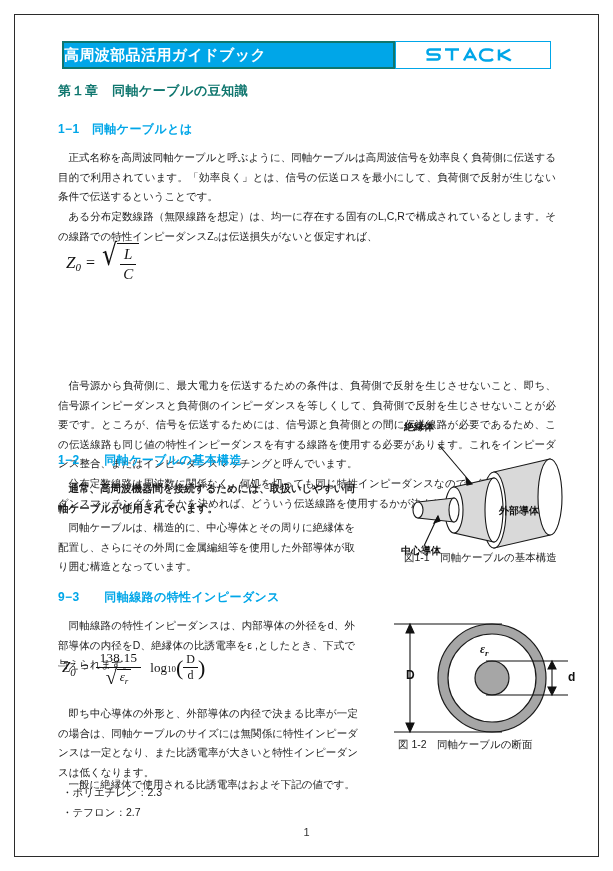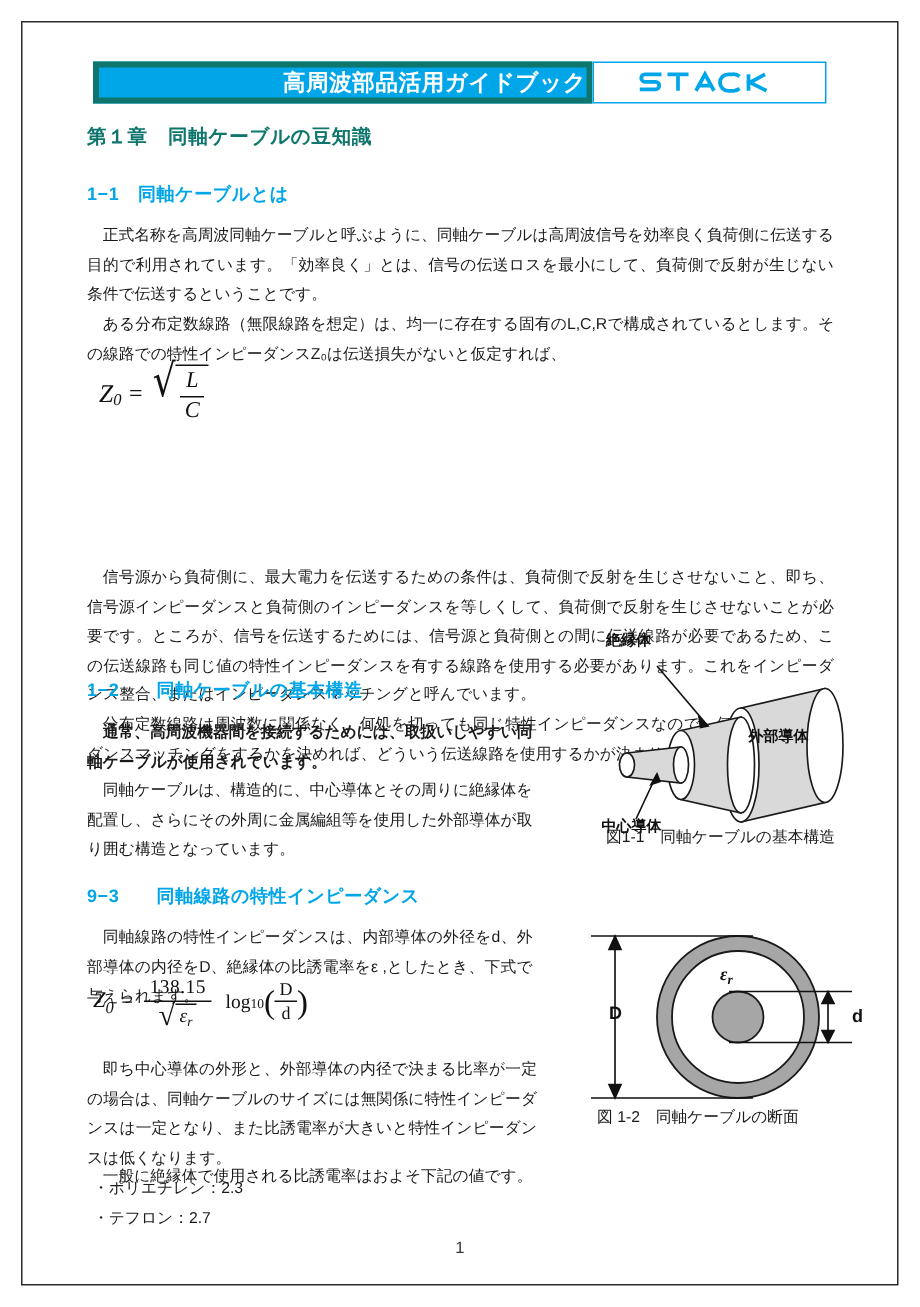--- a/index.html
+++ b/index.html
@@ -37,25 +37,25 @@
     top: 41px;
     width: 489px;
     height: 28px;
     display: flex;
     align-items: stretch;
     box-sizing: border-box;
   }
   .header-title-bar {
     flex: 0 0 333px;
     background: #00a6e8;
-    border: 4px solid #0f766e;
+    border: 2px solid #0f766e;
     box-sizing: border-box;
     display: flex;
     align-items: center;
-    justify-content: flex-end;
+    justify-content: flex-start;
   }
   .header-title-bar .title-text {
     color: #ffffff;
     font-size: 15px;
     font-weight: bold;
     letter-spacing: 0.4px;
     white-space: nowrap;
   }
   .header-logo-box {
     flex: 1 1 auto;
@@ -347,21 +347,21 @@
 
       <g stroke="#111111" stroke-width="1.1" fill="#111111">
         <line x1="70" y1="28" x2="104" y2="68"></line>
         <polygon points="104,68 98,62 99,69"></polygon>
 
         <line x1="56" y1="130" x2="70" y2="100"></line>
         <polygon points="70,100 66,107 72,105"></polygon>
       </g>
     </svg>
     <div class="fig-label" style="left: 36px; top: 4px;">絶縁体</div>
-    <div class="fig-label" style="left: 131px; top: 68px;">外部導体</div>
+    <div class="fig-label" style="left: 131px; top: 88px;">外部導体</div>
     <div class="fig-label" style="left: 33px; top: 128px;">中心導体</div>
   </div>
   <div class="fig-caption" id="cap-1">図1-1　同軸ケーブルの基本構造</div>
 
   <div class="section-heading" id="sec-1-3">9−3　　同軸線路の特性インピーダンス</div>
 
   <div class="body-block" id="para-7">
     <p>同軸線路の特性インピーダンスは、内部導体の外径をd、外部導体の内径をD、絶縁体の比誘電率をε ,としたとき、下式で与えられます。</p>
   </div>
 

